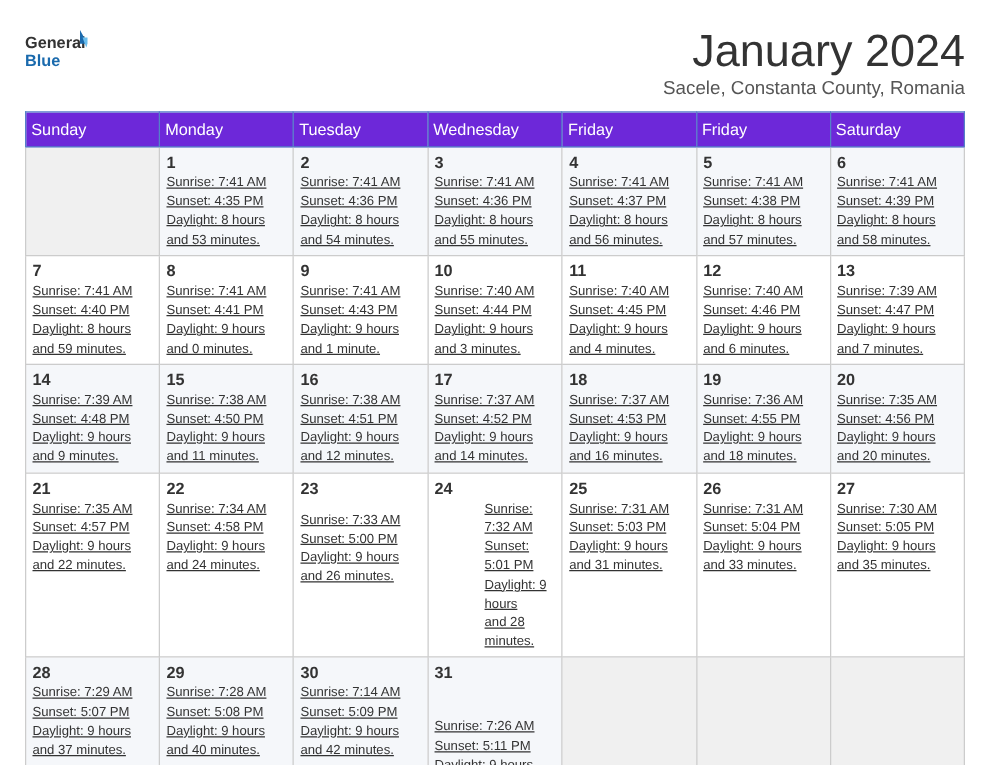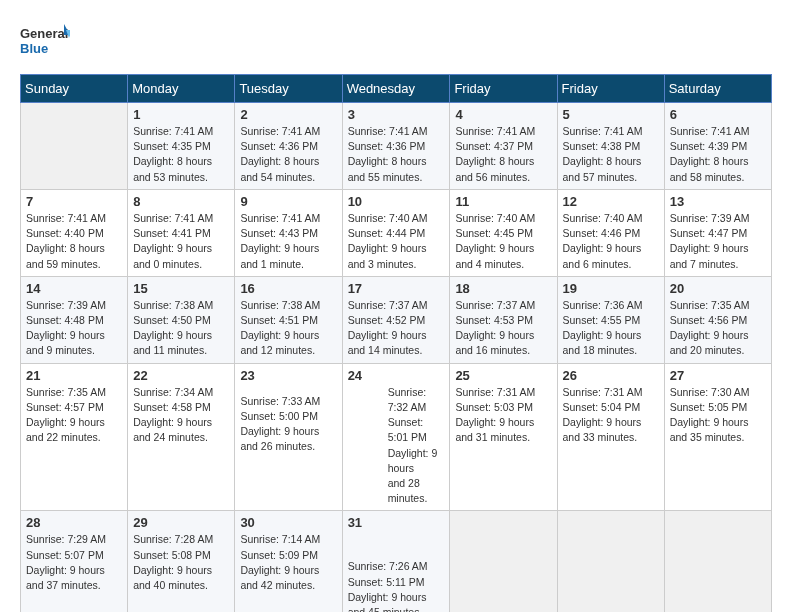--- a/index.html
+++ b/index.html
@@ -32,21 +32,21 @@
     .location-title {
       font-size: 15px;
       color: #555;
     }
     table {
       width: 100%;
       border-collapse: collapse;
       font-size: 11px;
     }
     thead tr {
-      background-color: #0c4a6e;
+      background-color: #6d28d9;
       color: #fff;
     }
     thead th {
       padding: 6px 4px;
       text-align: left;
       font-size: 13px;
       font-weight: normal;
       border: 1px solid #5580c8;
     }
     tbody tr {
@@ -62,20 +62,21 @@
       font-size: 13px;
       font-weight: bold;
       color: #333;
       display: block;
       margin-bottom: 2px;
     }
     .day-info {
       font-size: 10.5px;
       color: #333;
       line-height: 1.45;
+      text-decoration: underline;
     }
     tbody tr:nth-child(odd) {
       background-color: #f5f7fa;
     }
     tbody tr:nth-child(even) {
       background-color: #ffffff;
     }
     td.empty {
       background-color: #f0f0f0;
     }
@@ -85,20 +86,24 @@
 
 <div class="header-area">
   <div class="logo">
   <svg width="50" height="44" viewBox="0 0 50 44">
     <text x="0" y="18" font-size="13" font-weight="bold" font-family="Arial" fill="#333">General</text>
     <text x="0" y="33" font-size="13" font-weight="bold" font-family="Arial" fill="#1a6aad">Blue</text>
     <polygon points="44,4 50,15 44,15" fill="#1a6aad"></polygon>
     <polygon points="46,10 52,10 49,18" fill="#6bbfee"></polygon>
   </svg>
 </div>
+  <div class="title-area">
+    <div class="month-title">January 2024</div>
+    <div class="location-title">Sacele, Constanta County, Romania</div>
+  </div>
 </div>
 
 <table>
   <thead>
     <tr>
     <th>Sunday</th>
         <th>Monday</th>
         <th>Tuesday</th>
         <th>Wednesday</th>
         <th>Friday</th>

